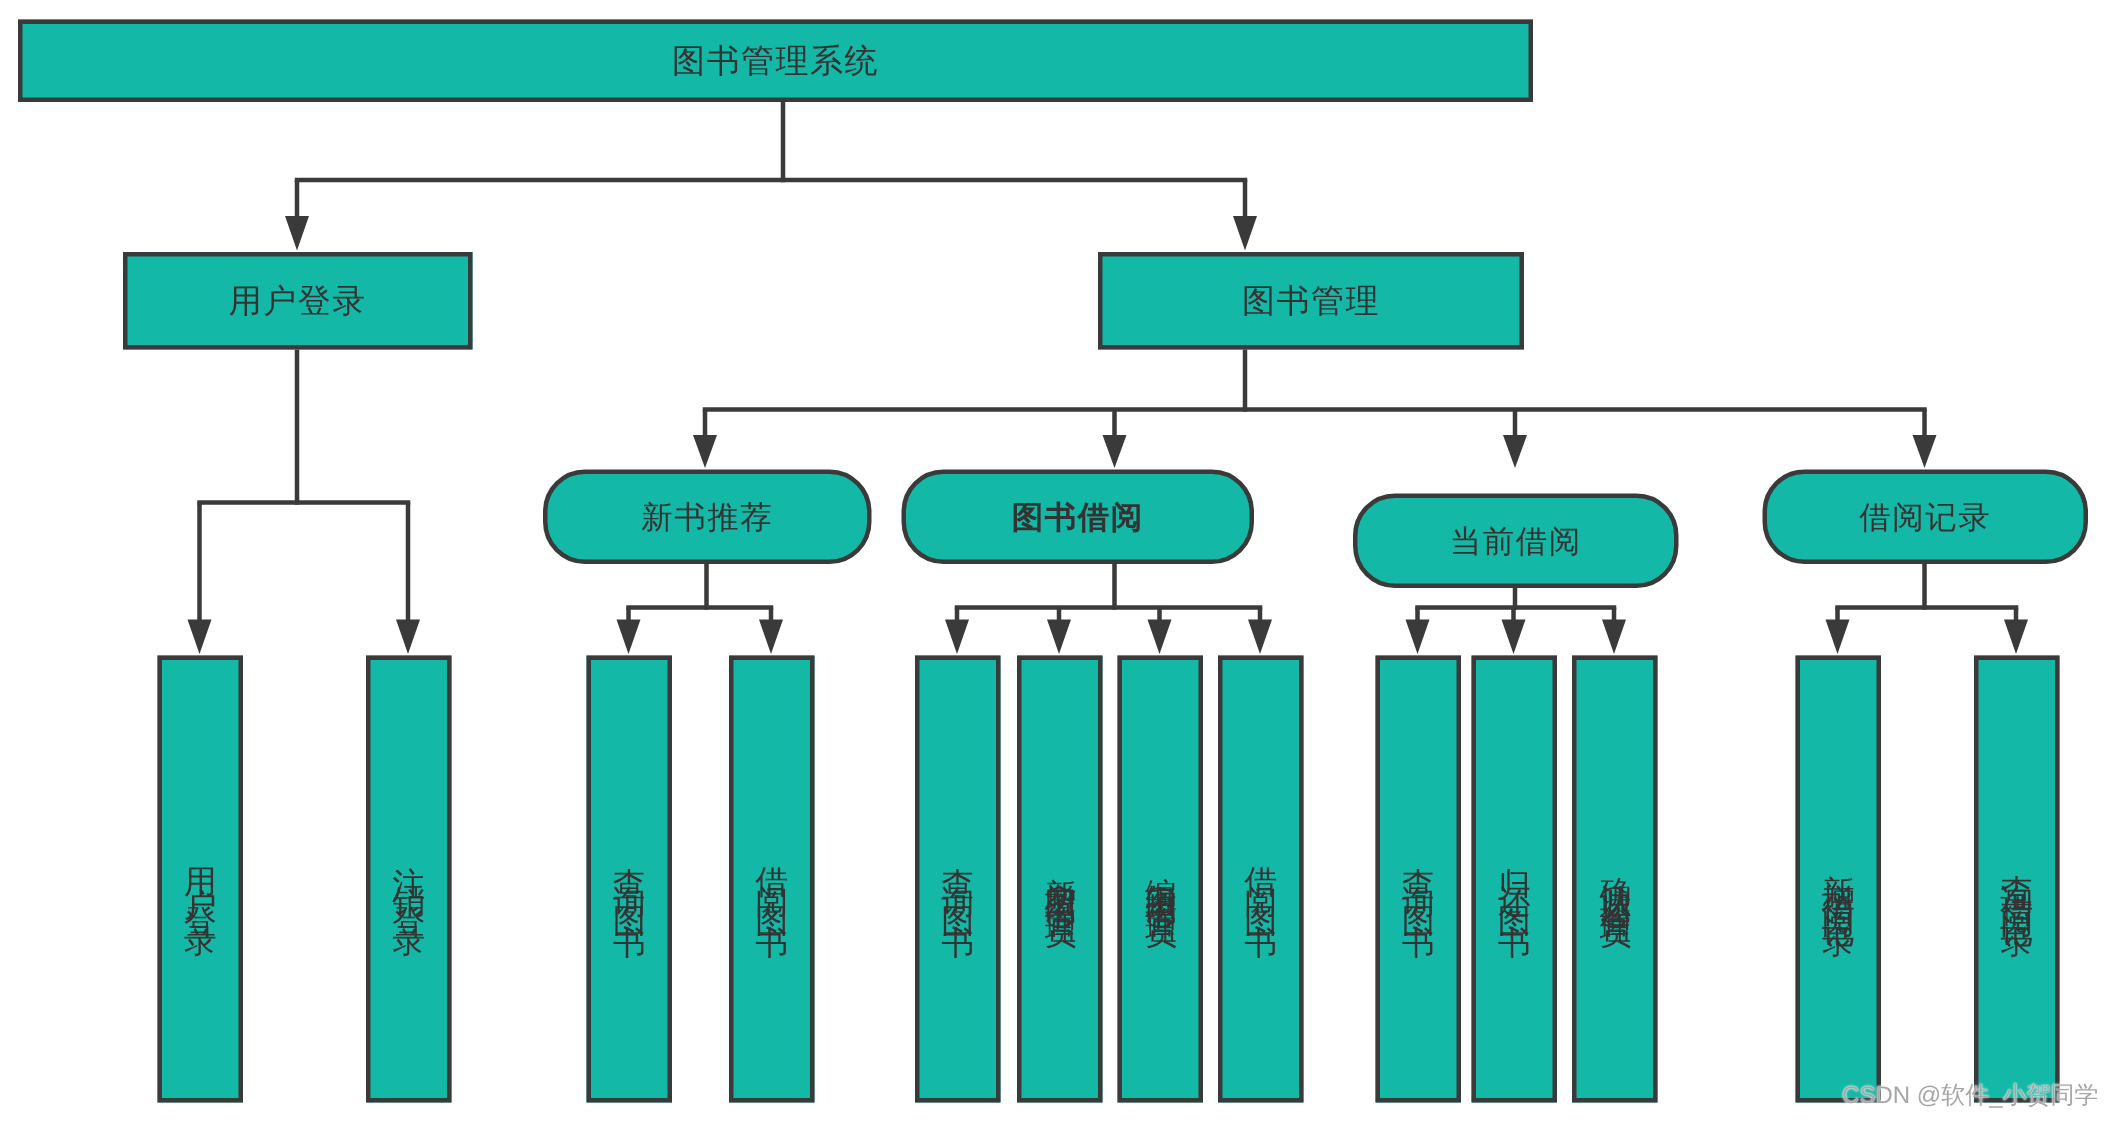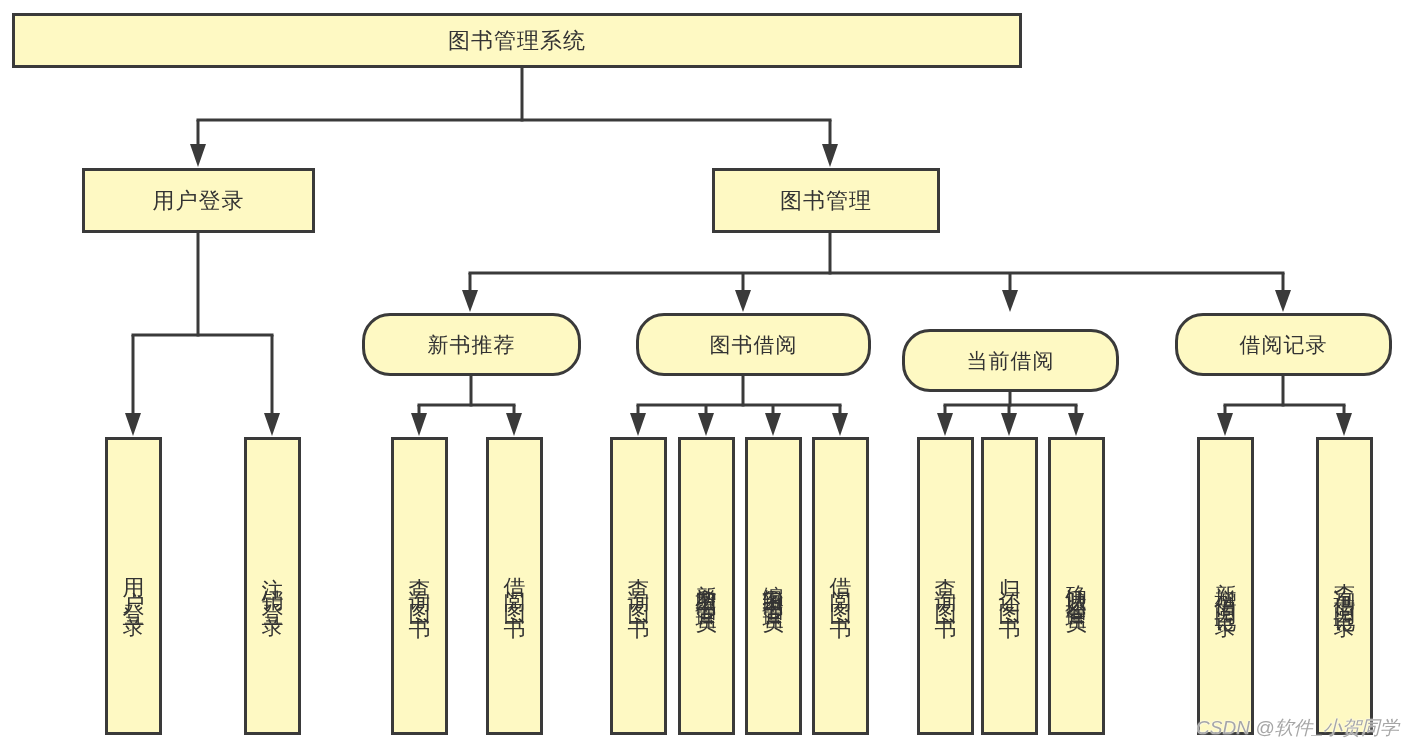--- a/index.html
+++ b/index.html
@@ -13,47 +13,46 @@
     width:1405px;height:747px;
     background:var(--background);
     font-family:"Liberation Sans","DejaVu Sans",sans-serif;
     position:relative;overflow:hidden;
   }
   .canvas{position:absolute;left:0;top:0;width:1405px;height:747px;}
   svg.connectors{position:absolute;left:0;top:0;pointer-events:none;}
   .node{
     position:absolute;
     box-sizing:border-box;
-    background:#fef9c3;
+    background:#14b8a6;
     border:3px solid var(--line);
     color:var(--text);
     display:flex;align-items:center;justify-content:center;
     text-align:center;
   }
   .node.h{font-size:22px;letter-spacing:1px;}
   .node.lvl3{font-size:21px;border-radius:28px;}
   .node.leaf{top:437px;width:57px;height:298px;}
   .vtext{
     writing-mode:vertical-rl;
     font-size:22px;
     letter-spacing:13px;
     color:var(--text);
     line-height:1;
   }
   .vtext.ls6{letter-spacing:7px;}
   .vtext.ls9{letter-spacing:4px;font-size:21px;}
   .watermark{
     position:absolute;
     right:6px;bottom:6px;
-    font-size:19px;
+    font-size:16px;
     color:var(--watermark);
     text-shadow:0 0 2px #ffffff,0 0 1px #ffffff;
     z-index:5;
     white-space:nowrap;
-    font-style:italic;
   }
 </style>
 </head>
 <body>
 
 <div class="canvas">
 
   <svg class="connectors" width="1405" height="747" viewBox="0 0 1405 747">
     <g stroke="#3a3a3a" stroke-width="3" fill="none">
 
@@ -119,24 +118,24 @@
       <polygon points="1001,413 1017,413 1009,436"></polygon>
       <polygon points="1068,413 1084,413 1076,436"></polygon>
       <polygon points="1217,413 1233,413 1225,436"></polygon>
       <polygon points="1336,413 1352,413 1344,436"></polygon>
     </g>
   </svg>
 
   <div class="node h" style="left:12px;top:13px;width:1010px;height:55px;">图书管理系统</div>
 
   <div class="node h" style="left:82px;top:168px;width:233px;height:65px;">用户登录</div>
-  <div class="node h" style="left:712px;top:168px;width:228px;height:65px;">图书管理</div>
+  <div class="node h" style="left:732px;top:168px;width:284px;height:65px;">图书管理</div>
 
   <div class="node h lvl3" style="left:362px;top:313px;width:219px;height:63px;">新书推荐</div>
-  <div class="node h lvl3" style="left:636px;top:313px;width:235px;height:63px;">图书借阅</div>
+  <div class="node h lvl3" style="left:601px;top:313px;width:235px;height:63px;font-weight:bold;">图书借阅</div>
   <div class="node h lvl3" style="left:902px;top:313px;width:217px;height:63px;margin-top:16px;">当前借阅</div>
   <div class="node h lvl3" style="left:1175px;top:313px;width:217px;height:63px;">借阅记录</div>
 
   <div class="node leaf" style="left:105px;">
     <span class="vtext">用户登录</span>
   </div>
   <div class="node leaf" style="left:244px;">
     <span class="vtext">注销登录</span>
   </div>
 

